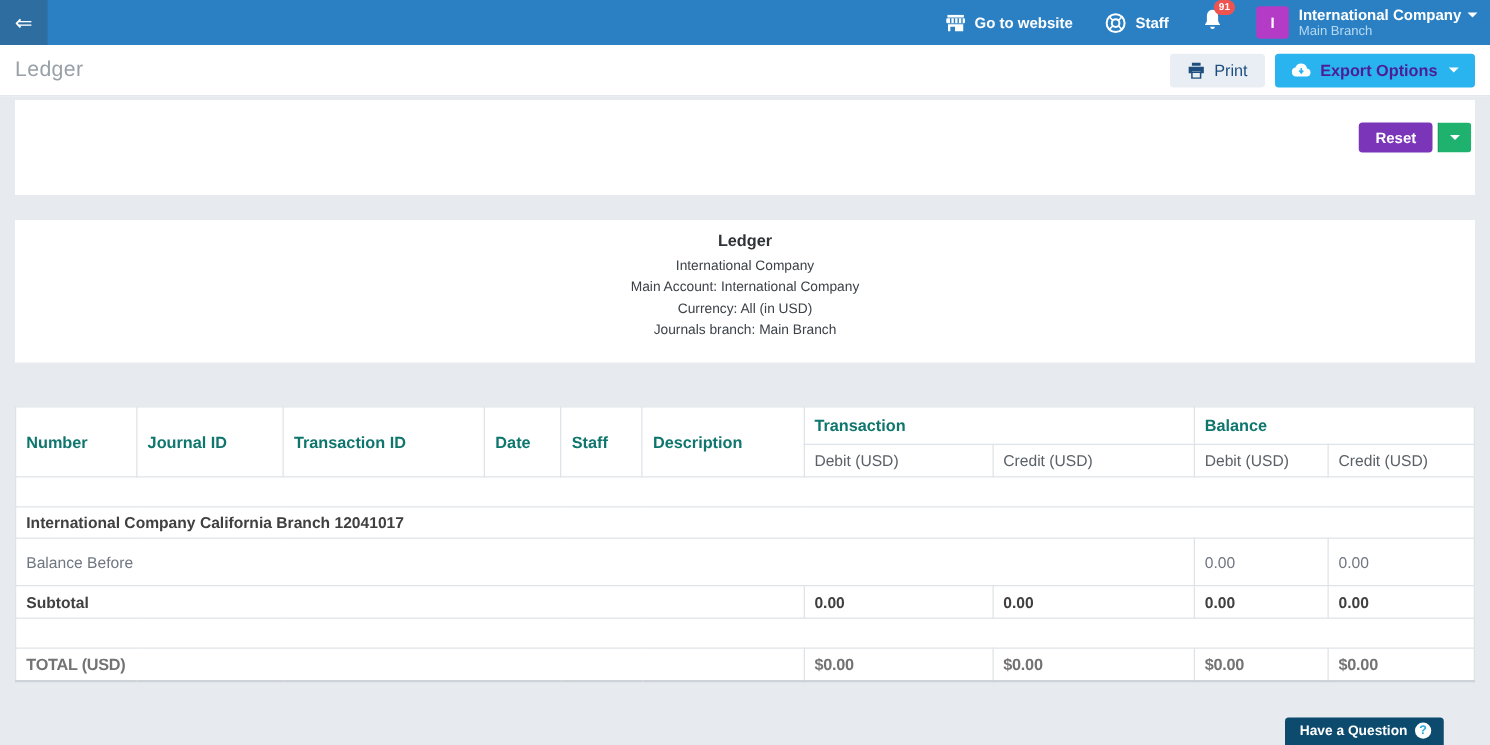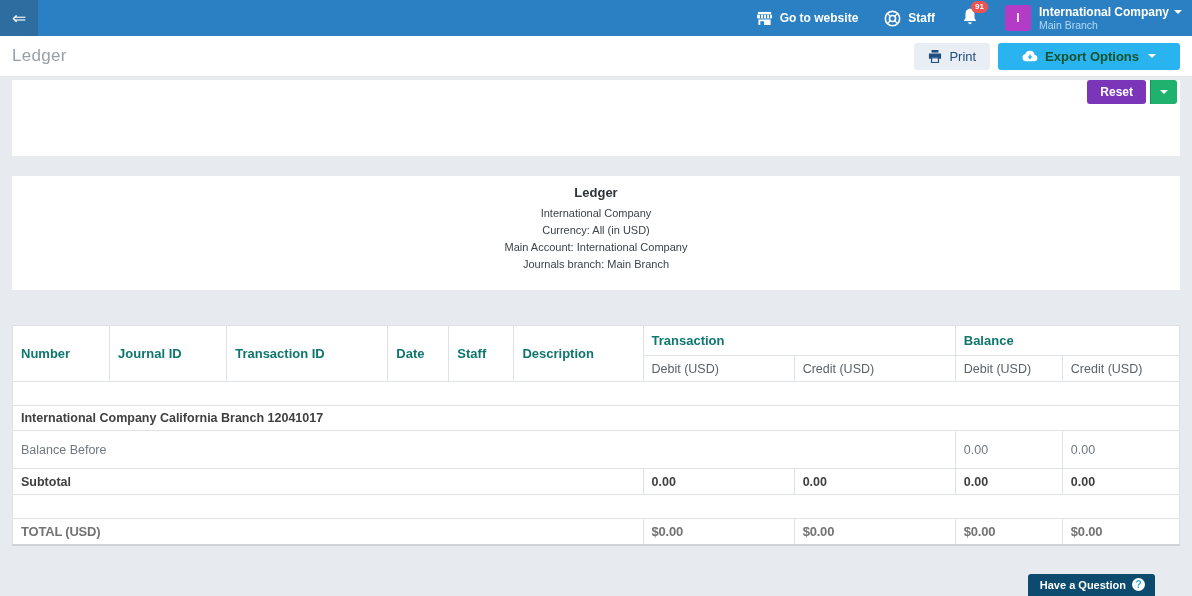--- a/index.html
+++ b/index.html
@@ -45,28 +45,28 @@
 
   
   .page-header {
     height:41px; background:#fff; display:flex; align-items:center;
     padding:0 12px; border-bottom:1px solid #e4e8ec;
   }
   .page-title { font-size:17px; color:#98a0a8; font-weight:400; letter-spacing:.3px; }
   .header-actions { margin-left:auto; display:flex; gap:8px; }
   .btn { border:none; cursor:pointer; font-family:inherit; display:inline-flex; align-items:center; gap:7px; border-radius:3px; }
   .btn-print { background:#e9eef4; color:#1d4e7e; font-size:13px; font-weight:400; padding:6px 14px; }
-  .btn-export { background:#29b3ef; color:#14532d; font-size:13px; font-weight:700; padding:6px 24px; }
+  .btn-export { background:#29b3ef; color:#4c1d95; font-size:13px; font-weight:700; padding:6px 13px; }
   .btn-export .caret-down { margin-left:2px; }
 
   
   .page { padding:0 12px; }
   .card { background:#fff; }
   .filter-card { margin-top:3px; height:76px; position:relative; }
-  .filter-actions { position:absolute; top:0; right:3px; display:flex; gap:4px; }
+  .filter-actions { position:absolute; top:18px; right:3px; display:flex; gap:4px; }
   .btn-reset { background:#7b35b9; color:#fff; font-size:12px; font-weight:700; padding:5px 13px; height:24px; }
   .btn-group { display:inline-flex; }
   .btn-show { background:#1fb26e; color:#fff; font-size:12px; font-weight:700; padding:5px 12px; height:24px; border-radius:3px 0 0 3px; }
   .btn-show-caret { background:#1fb26e; border-left:1px solid rgba(0,0,0,0.18); padding:5px 9px; height:24px; border-radius:0 3px 3px 0; }
 
   .report-card { margin-top:20px; height:114px; text-align:center; padding-top:9px; }
   .report-title { font-size:13px; font-weight:700; color:#2e3338; margin-bottom:5px; }
   .report-line { font-size:11px; color:#3c4248; line-height:17px; }
   .report-line b { font-weight:700; }
 
@@ -177,22 +177,22 @@
         <button class="btn btn-show-caret">
           <span class="caret-down"></span>
         </button>
       </span>
     </div>
   </div>
 
   <div class="card report-card">
     <div class="report-title">Ledger</div>
     <div class="report-line">International Company</div>
+    <div class="report-line">Main Account: International Company</div>
     <div class="report-line">Currency: All (in USD)</div>
-    <div class="report-line">Main Account: International Company</div>
     <div class="report-line">Journals branch: Main Branch</div>
   </div>
 
   <div class="table-card">
     <table>
       <colgroup>
         <col style="width:97px">
           <col style="width:117px">
           <col style="width:161px">
         <col style="width:61px">

